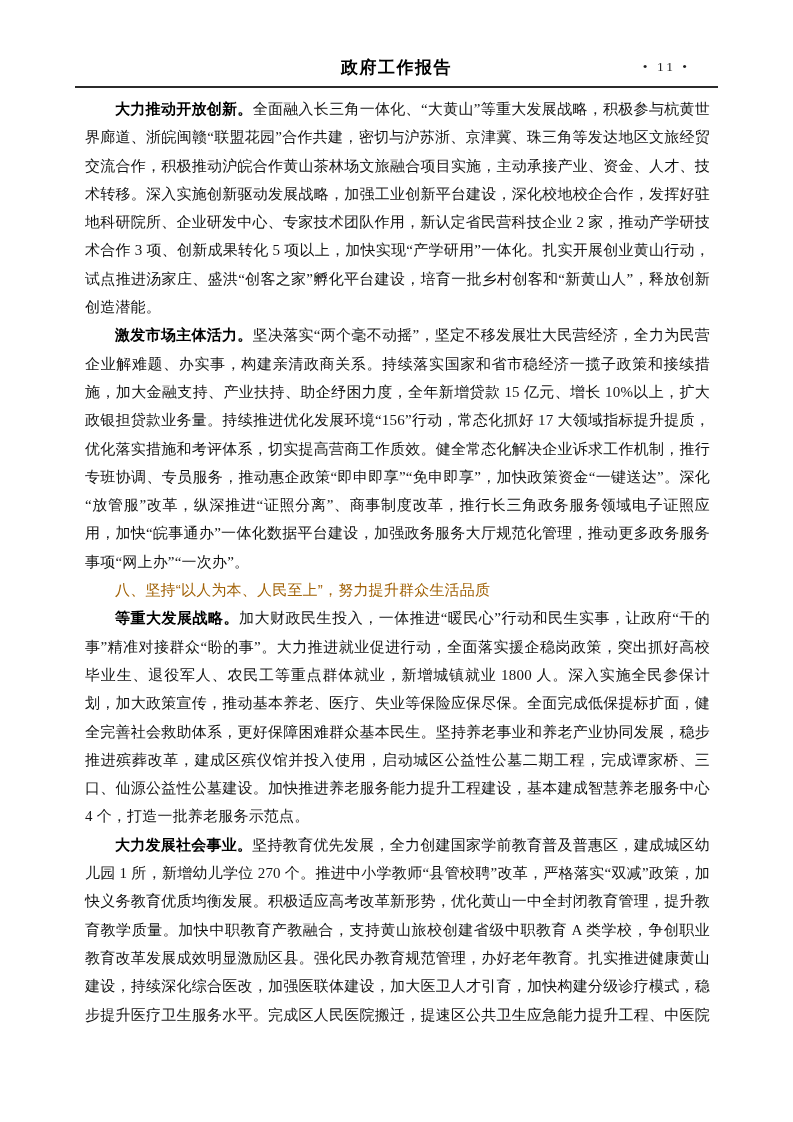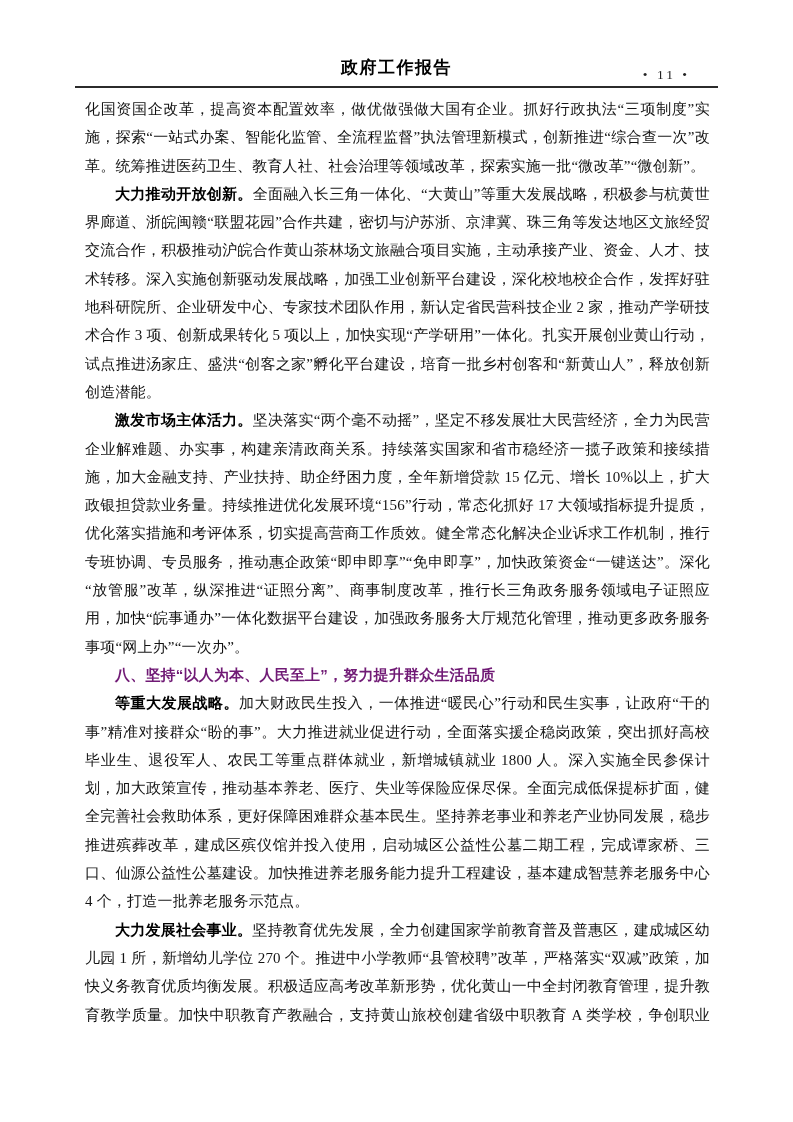--- a/index.html
+++ b/index.html
@@ -29,21 +29,21 @@
     margin: 0;
     font-family: "Liberation Sans", "DejaVu Sans", sans-serif;
     font-weight: bold;
     font-size: 17px;
     letter-spacing: 1.5px;
     color: #000;
   }
   .page-number {
     position: absolute;
     right: 28px;
-    bottom: 3px;
+    bottom: 11px;
     font-size: 13.5px;
     letter-spacing: 3px;
     color: #222;
     white-space: nowrap;
   }
   .doc-body {
     padding-top: 7px;
     font-size: 15px;
     line-height: 28.3px;
     text-align: justify;
@@ -51,39 +51,38 @@
   }
   .doc-body p {
     margin: 0;
     text-indent: 2em;
   }
   .doc-body p.continuation {
     text-indent: 0;
   }
   .doc-body p.heading {
     font-family: "Liberation Sans", "DejaVu Sans", sans-serif;
-    font-weight: bold;
-    color: #701a75;
+    font-weight: normal;
+    color: #a16207;
   }
   .lead {
     font-family: Liberation Sans, sans-serif;
     font-weight: bold;
     color: #000;
   }
 </style>
 </head>
 <body>
 
 <div class="page">
   <header class="page-header">
     <h1 class="doc-title">政府工作报告</h1>
     <span class="page-number">•  11  •</span>
   </header>
 
   <main class="doc-body" id="doc-body">
-      <p class="continuation">化国资国企改革，提高资本配置效率，做优做强做大国有企业。抓好行政执法“三项制度”实施，探索“一站式办案、智能化监管、全流程监督”执法管理新模式，创新推进“综合查一次”改革。统筹推进医药卫生、教育人社、社会治理等领域改革，探索实施一批“微改革”“微创新”。</p>
       <p class="body"><strong class="lead">大力推动开放创新。</strong>全面融入长三角一体化、“大黄山”等重大发展战略，积极参与杭黄世界廊道、浙皖闽赣“联盟花园”合作共建，密切与沪苏浙、京津冀、珠三角等发达地区文旅经贸交流合作，积极推动沪皖合作黄山茶林场文旅融合项目实施，主动承接产业、资金、人才、技术转移。深入实施创新驱动发展战略，加强工业创新平台建设，深化校地校企合作，发挥好驻地科研院所、企业研发中心、专家技术团队作用，新认定省民营科技企业 2 家，推动产学研技术合作 3 项、创新成果转化 5 项以上，加快实现“产学研用”一体化。扎实开展创业黄山行动，试点推进汤家庄、盛洪“创客之家”孵化平台建设，培育一批乡村创客和“新黄山人”，释放创新创造潜能。</p>
       <p class="body"><strong class="lead">激发市场主体活力。</strong>坚决落实“两个毫不动摇”，坚定不移发展壮大民营经济，全力为民营企业解难题、办实事，构建亲清政商关系。持续落实国家和省市稳经济一揽子政策和接续措施，加大金融支持、产业扶持、助企纾困力度，全年新增贷款 15 亿元、增长 10%以上，扩大政银担贷款业务量。持续推进优化发展环境“156”行动，常态化抓好 17 大领域指标提升提质，优化落实措施和考评体系，切实提高营商工作质效。健全常态化解决企业诉求工作机制，推行专班协调、专员服务，推动惠企政策“即申即享”“免申即享”，加快政策资金“一键送达”。深化“放管服”改革，纵深推进“证照分离”、商事制度改革，推行长三角政务服务领域电子证照应用，加快“皖事通办”一体化数据平台建设，加强政务服务大厅规范化管理，推动更多政务服务事项“网上办”“一次办”。</p>
       <p class="heading">八、坚持“以人为本、人民至上”，努力提升群众生活品质</p>
       <p class="body"><strong class="lead">等重大发展战略。</strong>加大财政民生投入，一体推进“暖民心”行动和民生实事，让政府“干的事”精准对接群众“盼的事”。大力推进就业促进行动，全面落实援企稳岗政策，突出抓好高校毕业生、退役军人、农民工等重点群体就业，新增城镇就业 1800 人。深入实施全民参保计划，加大政策宣传，推动基本养老、医疗、失业等保险应保尽保。全面完成低保提标扩面，健全完善社会救助体系，更好保障困难群众基本民生。坚持养老事业和养老产业协同发展，稳步推进殡葬改革，建成区殡仪馆并投入使用，启动城区公益性公墓二期工程，完成谭家桥、三口、仙源公益性公墓建设。加快推进养老服务能力提升工程建设，基本建成智慧养老服务中心 4 个，打造一批养老服务示范点。</p>
       <p class="body"><strong class="lead">大力发展社会事业。</strong>坚持教育优先发展，全力创建国家学前教育普及普惠区，建成城区幼儿园 1 所，新增幼儿学位 270 个。推进中小学教师“县管校聘”改革，严格落实“双减”政策，加快义务教育优质均衡发展。积极适应高考改革新形势，优化黄山一中全封闭教育管理，提升教育教学质量。加快中职教育产教融合，支持黄山旅校创建省级中职教育 A 类学校，争创职业教育改革发展成效明显激励区县。强化民办教育规范管理，办好老年教育。扎实推进健康黄山建设，持续深化综合医改，加强医联体建设，加大医卫人才引育，加快构建分级诊疗模式，稳步提升医疗卫生服务水平。完成区人民医院搬迁，提速区公共卫生应急能力提升工程、中医院改建工程建设，加快医疗资源整合。落实三孩生育政策及配套支持措施。实施美好生活文体惠民工程，开展“送戏进万村”、农村电影放映等文化惠民活动 1000 场次以上，新建一批智能健身驿站、“口袋”体育公园，打造“15 分钟健身圈”。加强文物保护管理，支持文学艺术创作，打造一批文化精品。</p>
     </main>
 </div>
 
 </body></html>

